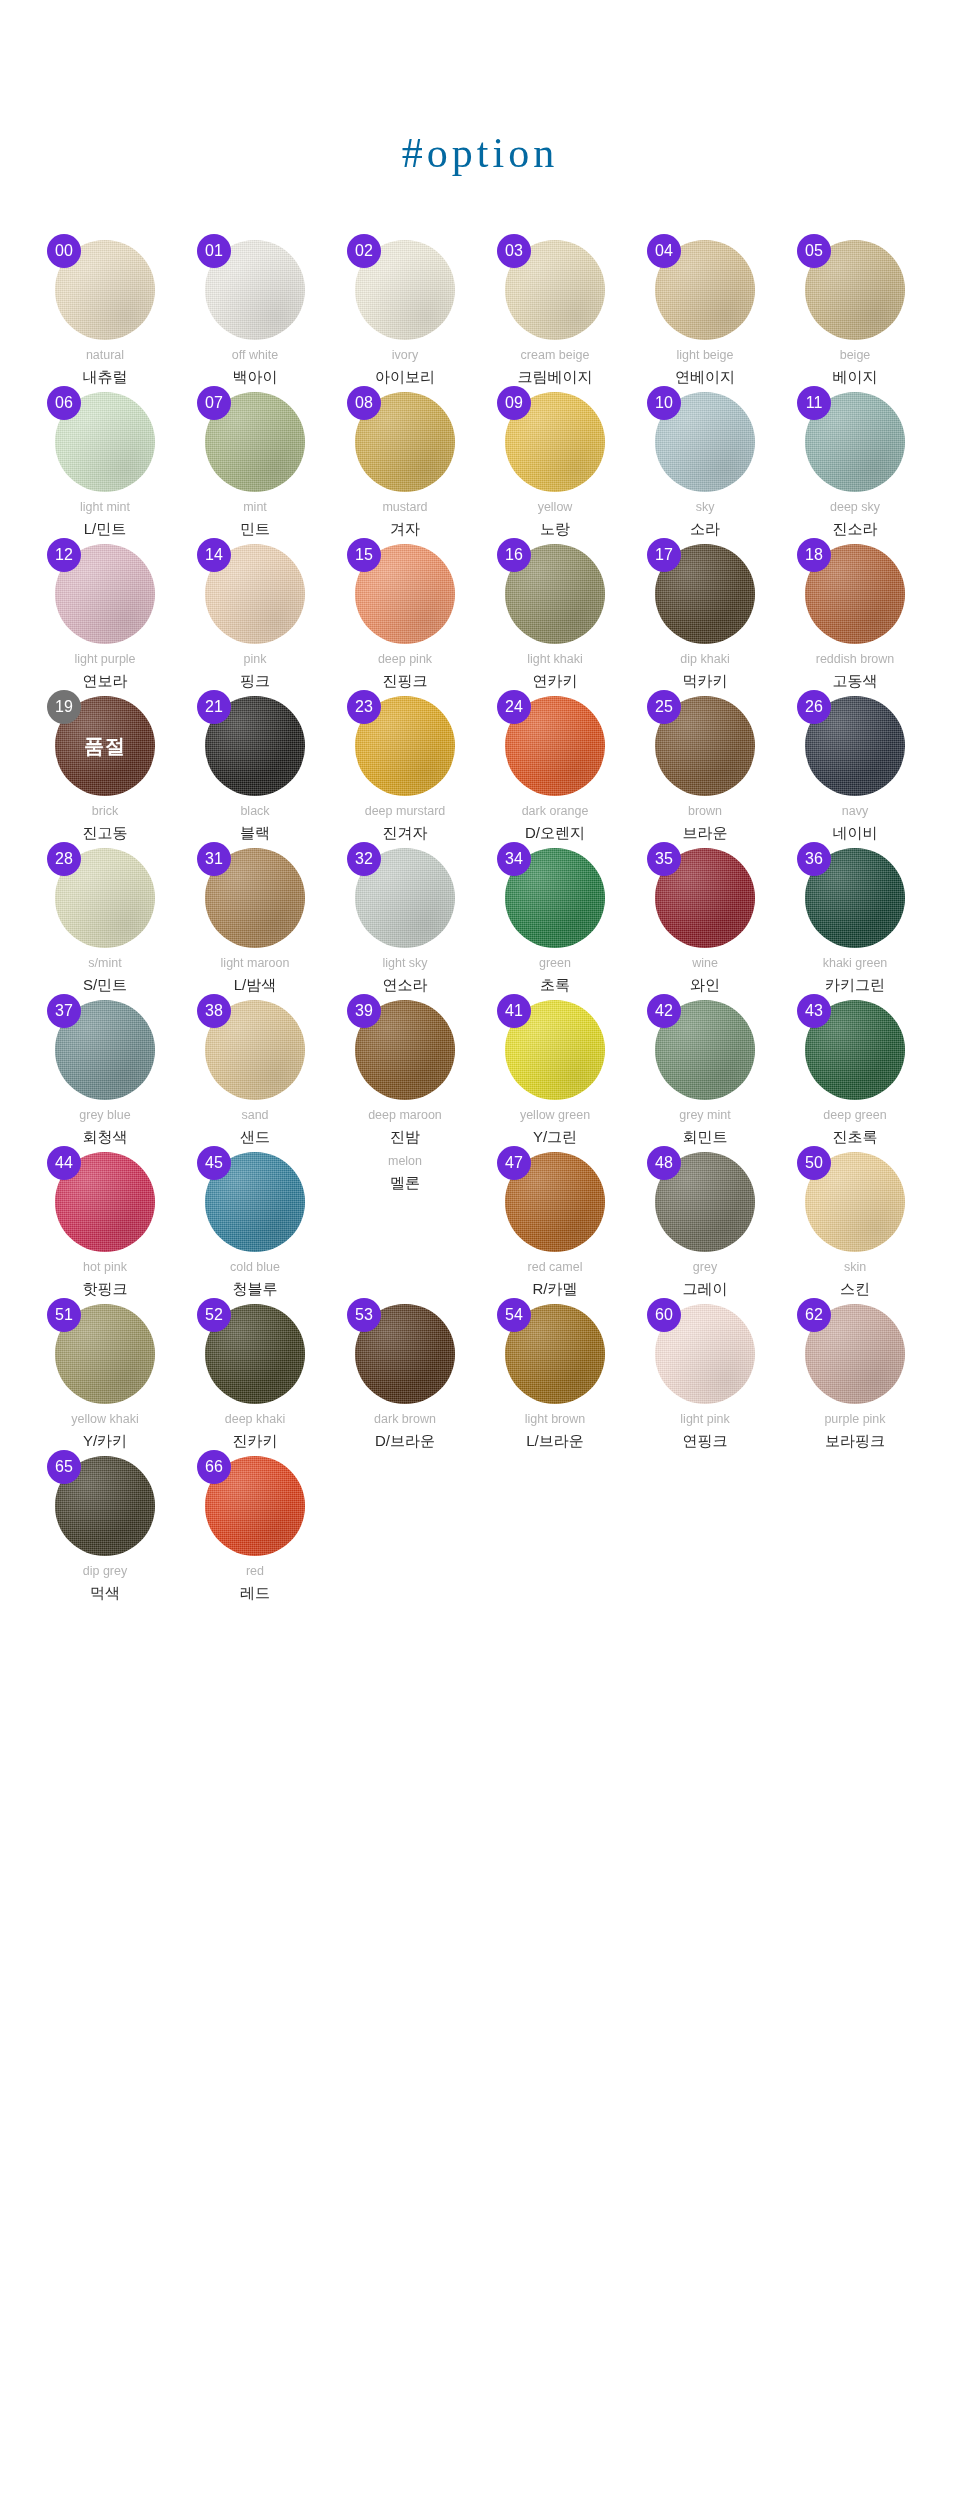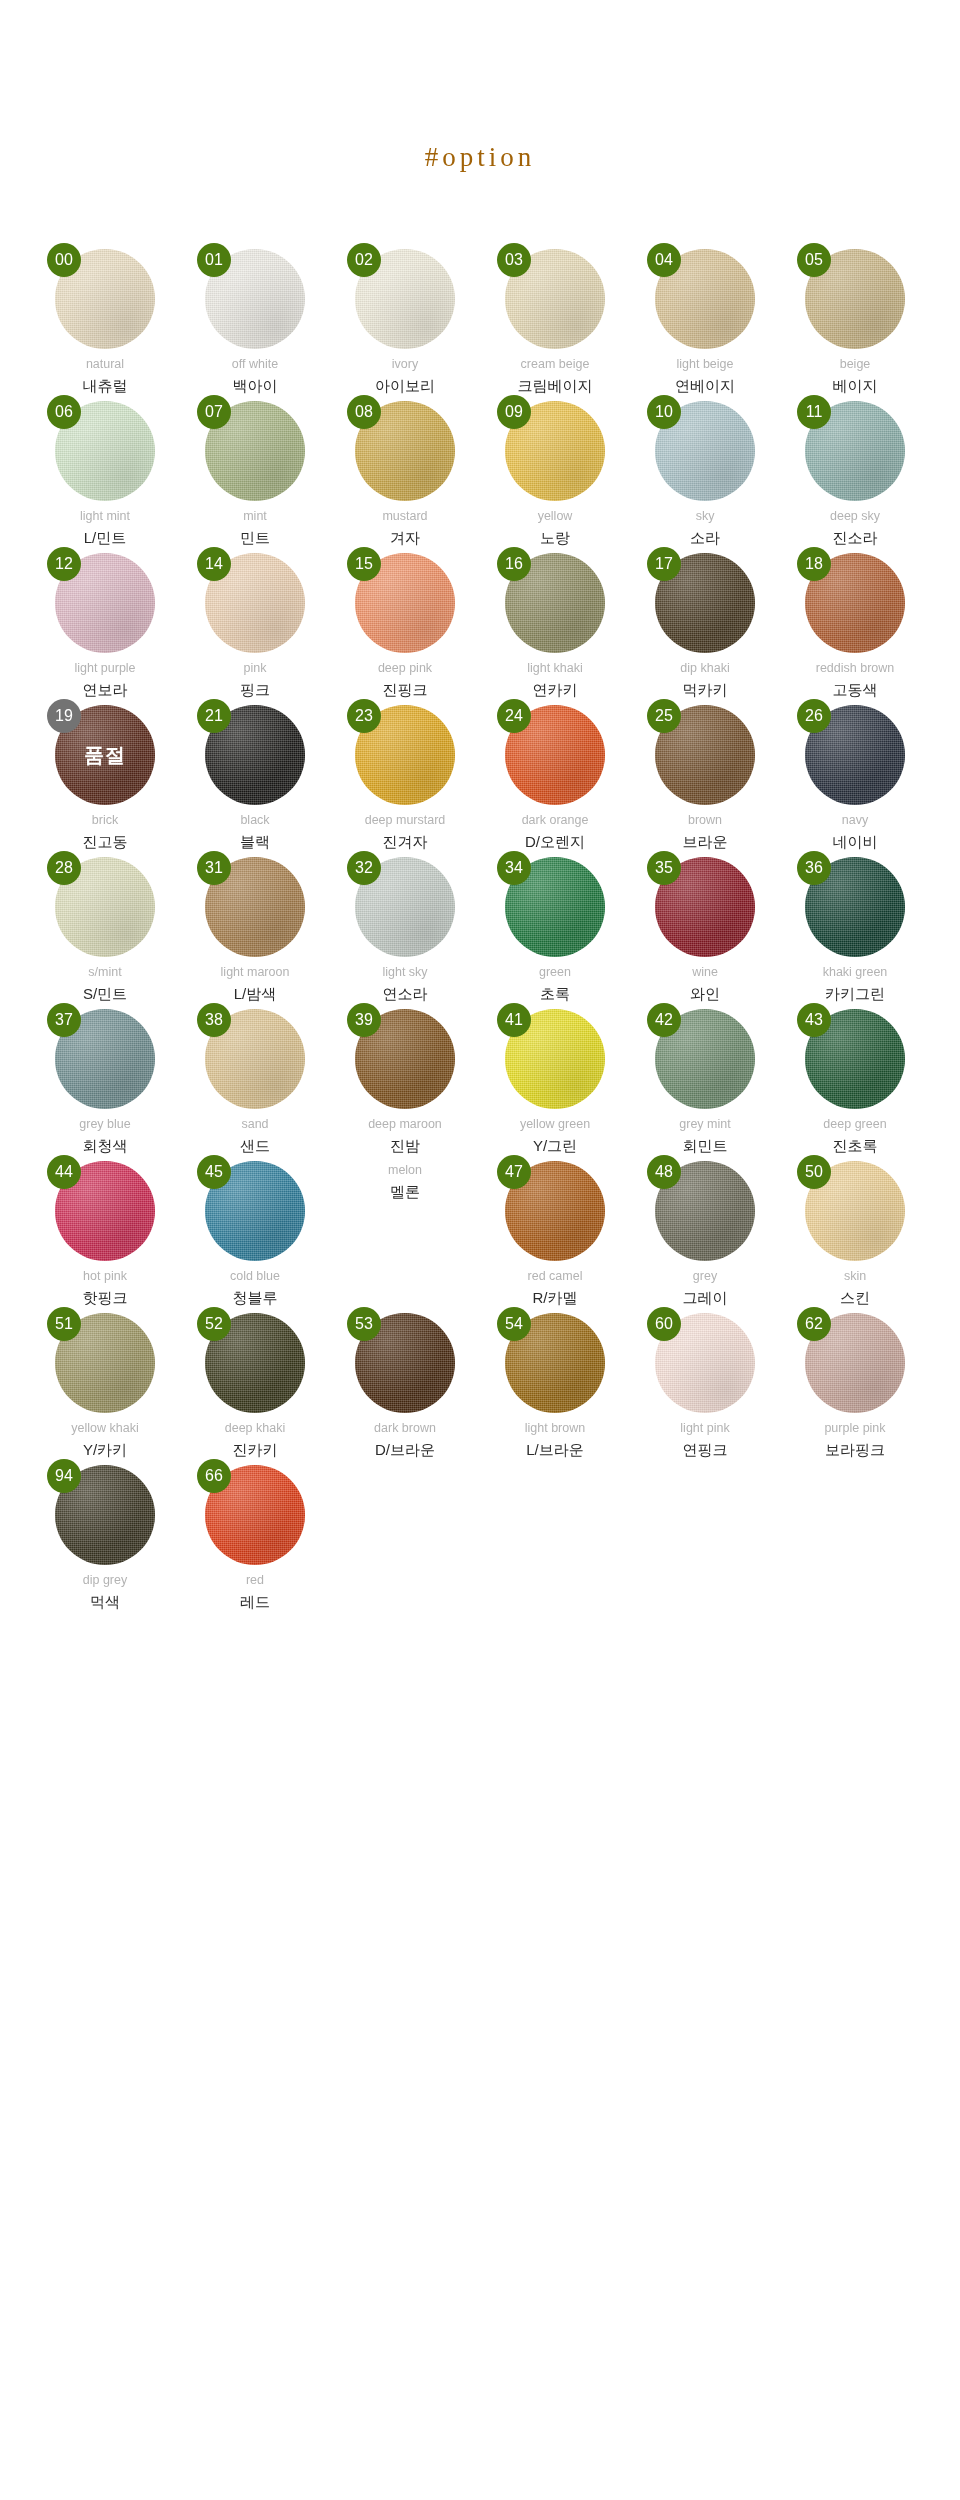--- a/index.html
+++ b/index.html
@@ -21,27 +21,27 @@
     background: #ffffff;
     box-sizing: border-box;
     padding: 0;
     overflow: hidden;
   }
 
   
   .page-title {
     text-align: center;
     font-family: "Liberation Serif", "DejaVu Serif", serif;
-    font-size: 27px;
+    font-size: 42px;
     font-weight: 400;
-    color: #a16207;
+    color: #0369a1;
     letter-spacing: 4px;
     padding-top: 132px;
     padding-bottom: 0;
-    margin: 12px;
+    margin: 0;
     line-height: 1;
   }
 
   
   .swatch-grid {
     margin: 0 auto;
     padding-top: 60px;
     width: 900px;
     display: grid;
     grid-template-columns: repeat(6, 150px);
@@ -100,21 +100,21 @@
   }
 
   
   .swatch-badge {
     position: absolute;
     top: -6px;
     left: -8px;
     width: 34px;
     height: 34px;
     border-radius: 50%;
-    background: #4d7c0f;
+    background: #6d28d9;
     color: #ffffff;
     font-size: 16px;
     font-weight: 400;
     line-height: 34px;
     text-align: center;
     letter-spacing: 0px;
     z-index: 3;
     font-family: "Liberation Sans", "DejaVu Sans", sans-serif;
   }
   .swatch-badge.soldout-badge {
@@ -541,21 +541,21 @@
         <div class="swatch-circle-wrap">
           <div class="swatch-circle" style="background-color: rgb(201, 167, 156);"></div>
           <div class="swatch-badge">62</div>
         </div>
         <div class="swatch-name-en">purple pink</div>
         <div class="swatch-name-ko">보라핑크</div>
       </div>
       <div class="swatch-cell">
         <div class="swatch-circle-wrap">
           <div class="swatch-circle" style="background-color: rgb(60, 55, 36);"></div>
-          <div class="swatch-badge">94</div>
+          <div class="swatch-badge">65</div>
         </div>
         <div class="swatch-name-en">dip grey</div>
         <div class="swatch-name-ko">먹색</div>
       </div>
       <div class="swatch-cell">
         <div class="swatch-circle-wrap">
           <div class="swatch-circle" style="background-color: rgb(224, 62, 23);"></div>
           <div class="swatch-badge">66</div>
         </div>
         <div class="swatch-name-en">red</div>

